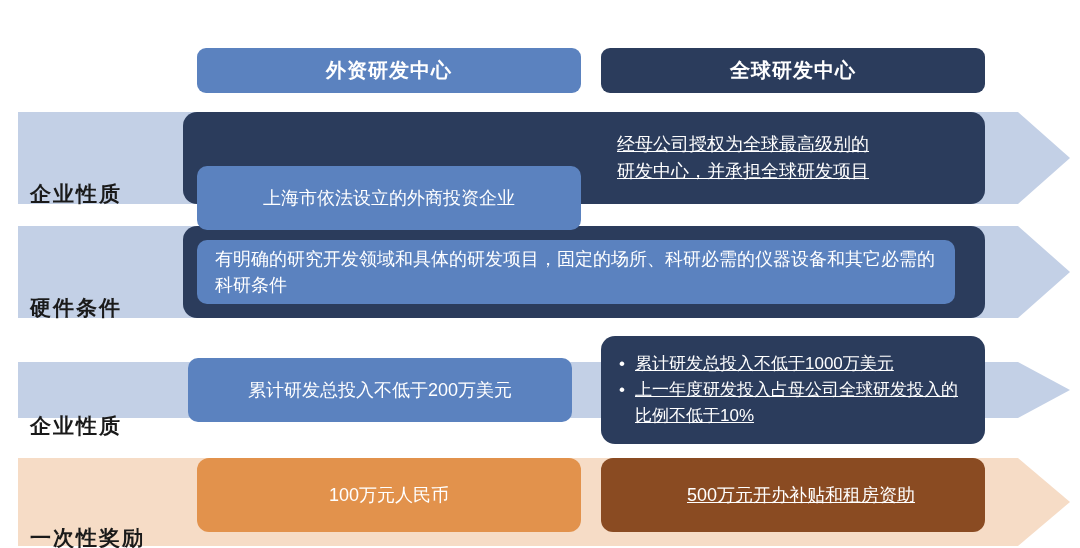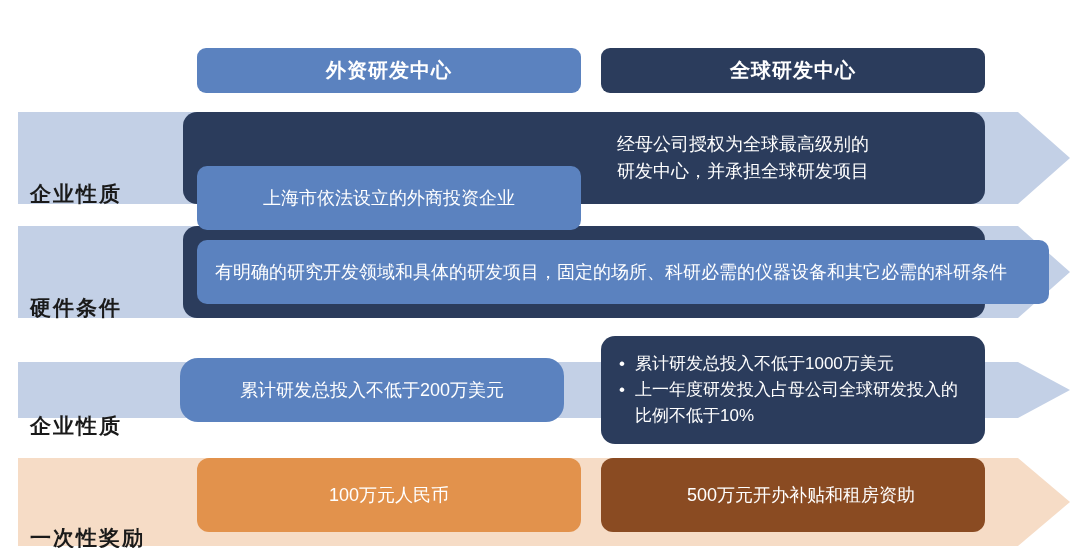--- a/index.html
+++ b/index.html
@@ -95,20 +95,21 @@
   
   .celltext{
     position:absolute;
     z-index:4;
     display:flex;align-items:center;
     color:#ffffff;
     font-size:18px;
     line-height:1.5;
     box-sizing:border-box;
     padding:0 12px;
+    text-decoration:underline;
   }
   .celltext.center{justify-content:center;text-align:center;}
 
   
   ul.bullets{
     list-style:none;margin:0;padding:0;
     color:#ffffff;font-size:17px;line-height:1.52;
   }
   ul.bullets li{
     position:relative;padding-left:18px;margin:0;
@@ -151,32 +152,32 @@
   <div class="row" id="row2">
     <div class="band band-blue">
       <div class="band-body"></div>
       <div class="band-tip"></div>
     </div>
 
     <div class="rowlabel">硬件条件</div>
 
     <div class="outer" style="left:183px;top:0;width:802px;height:92px;"></div>
 
-    <div class="inner" style="left:197px;top:14px;width:852px;height:64px;justify-content:flex-start;text-align:left;padding:4px 18px;">有明确的研究开发领域和具体的研发项目，固定的场所、科研必需的仪器设备和其它必需的科研条件</div>
+    <div class="inner" style="left:197px;top:14px;width:758px;height:64px;justify-content:flex-start;text-align:left;padding:4px 18px;">有明确的研究开发领域和具体的研发项目，固定的场所、科研必需的仪器设备和其它必需的科研条件</div>
   </div>
 
   <div class="row" id="row3">
     <div class="band band-blue" style="top:26px;height:56px;">
       <div class="band-body"></div>
       <div class="band-tip"></div>
     </div>
 
     <div class="rowlabel" style="top:26px;height:56px;">企业性质</div>
 
-    <div class="inner" style="left:180px;top:22px;width:384px;height:64px;border-radius:18px;">累计研发总投入不低于200万美元</div>
+    <div class="inner" style="left:188px;top:22px;width:384px;height:64px;">累计研发总投入不低于200万美元</div>
 
     <div class="outer" style="left:601px;top:0;width:384px;height:108px;"></div>
 
     <div class="celltext" style="left:607px;top:0;width:376px;height:108px;padding:0 10px;">
       <ul class="bullets">
         <li>
           <span class="bul">•</span>
           <span>累计研发总投入不低于1000万美元</span>
         </li>
         <li>

